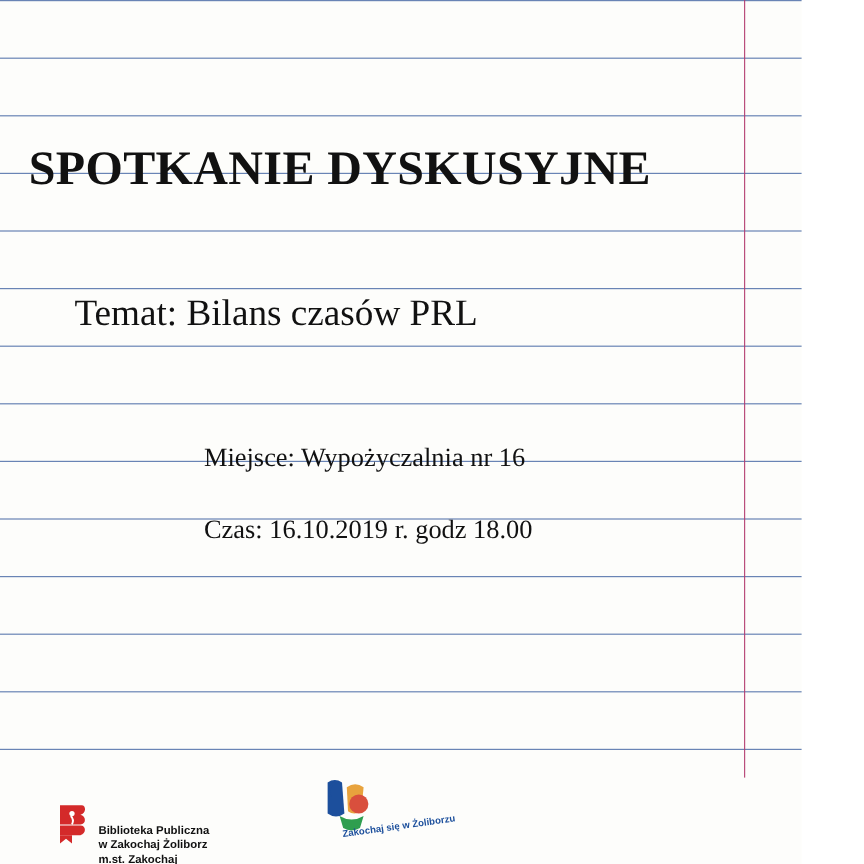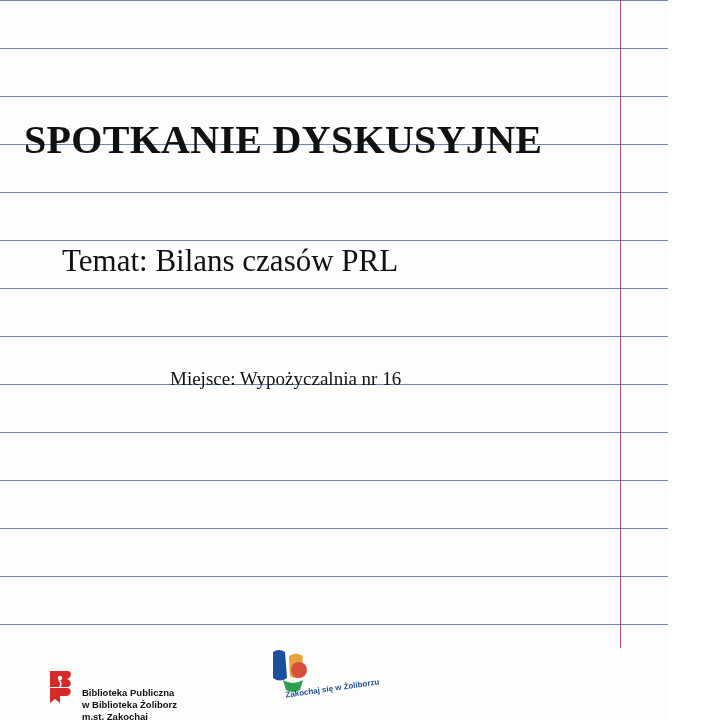--- a/index.html
+++ b/index.html
@@ -64,21 +64,21 @@
     left: 24px;
     top: 243px;
     font-size: 31px;
     color: #111111;
     white-space: nowrap;
     margin-left: 38px;
   }
   .detail {
     position: absolute;
     left: 170px;
-    font-size: 19px;
+    font-size: 22px;
     color: #111111;
     white-space: nowrap;
   }
   .detail-1 { top: 368px; }
   .detail-2 { top: 428px; }
   .detail-3 { top: 489px; }
 
   
   .footer {
     position: absolute;
@@ -147,37 +147,38 @@
     <div class="rule" style="top:528px"></div>
     <div class="rule" style="top:576px"></div>
     <div class="rule" style="top:624px"></div>
     <div class="margin-line" style="left:620px"></div>
   </div>
 
   <div class="content">
     <div class="title">SPOTKANIE DYSKUSYJNE</div>
     <div class="subject">Temat: Bilans czasów PRL</div>
     <div class="detail detail-1">Miejsce: Wypożyczalnia nr 16</div>
+    <div class="detail detail-2">Czas: 16.10.2019 r. godz 18.00</div>
   </div>
 
   <div class="footer">
 
     <div class="logo-library">
       <span class="logo-mark">
         <svg width="26" height="34" viewBox="0 0 26 34" xmlns="http://www.w3.org/2000/svg">
           <path d="M2 1 H20 C24 1 24 8 19 9 C24 10 24 17 19 17 H2 Z" fill="#d42a2a"></path>
           <path d="M2 18 H19 C24 18 24 25 19 26 H2 Z" fill="#d42a2a"></path>
           <circle cx="12" cy="8" r="2.2" fill="#ffffff"></circle>
           <path d="M11 10 q3 3 1 7" stroke="#ffffff" stroke-width="1.6" fill="none"></path>
           <path d="M2 26 L2 33 L7 29 L12 33 L12 26 Z" fill="#d42a2a"></path>
         </svg>
       </span>
       <span class="logo-lines">
         <div>Biblioteka Publiczna</div>
-        <div>w Biblioteka Żoliborz</div>
+        <div>w Zakochaj Żoliborz</div>
         <div>m.st. Zakochaj</div>
       </span>
     </div>
 
     <div class="logo-zoliborz">
       <svg width="120" height="62" viewBox="0 0 120 62" xmlns="http://www.w3.org/2000/svg">
         <path d="M8 6 q6 -4 12 0 l2 26 q-7 5 -14 0 Z" fill="#1c4f9c"></path>
         <path d="M24 10 q7 -5 14 0 l-2 20 q-6 4 -11 0 Z" fill="#e8a33d"></path>
         <circle cx="34" cy="24" r="8" fill="#d94f3d"></circle>
         <path d="M18 34 q10 6 20 0 l-3 10 q-7 4 -14 0 Z" fill="#2f9e4f"></path>

